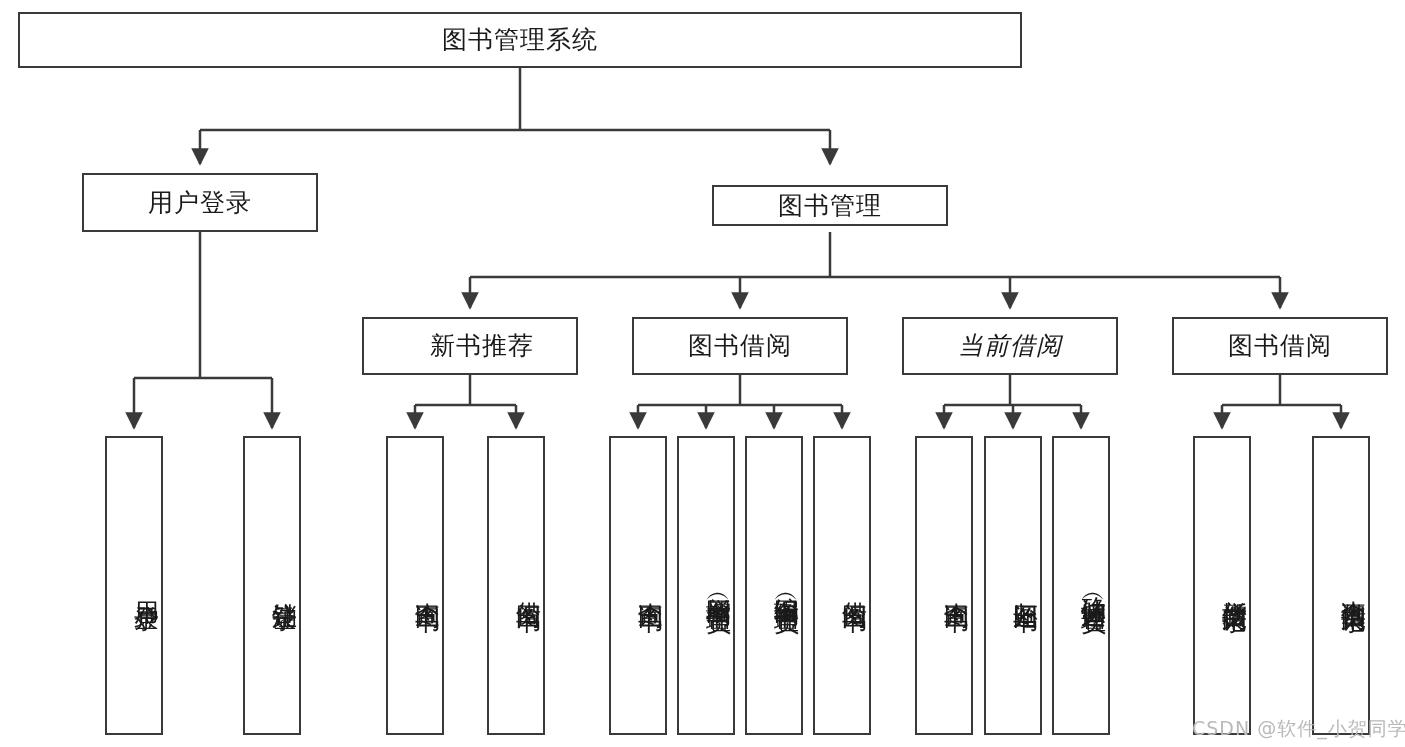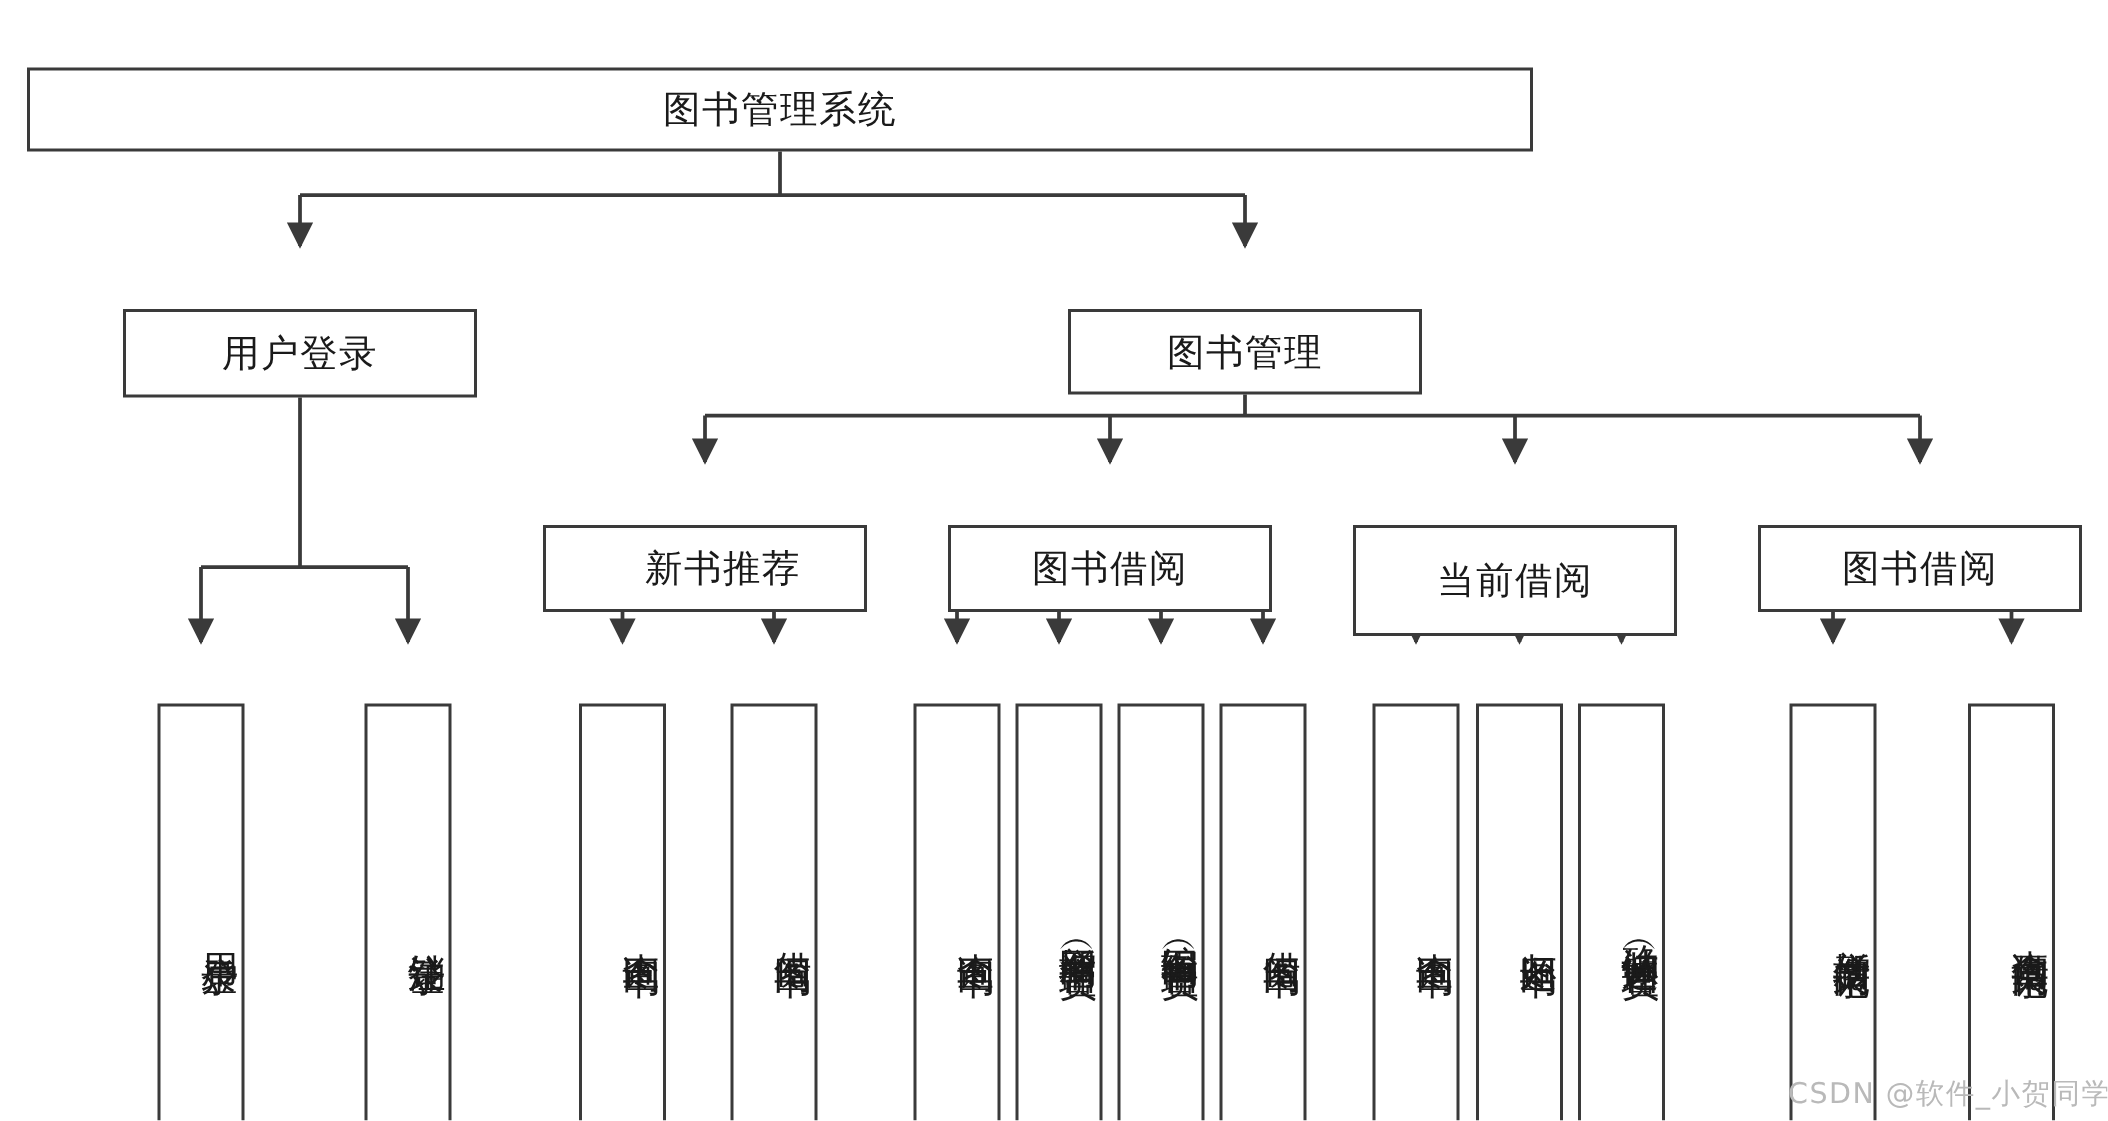--- a/index.html
+++ b/index.html
@@ -28,21 +28,20 @@
   }
   .node {
     position: absolute;
     box-sizing: border-box;
     background: #ffffff;
     border: 2.5px solid #3a3a3a;
     display: flex;
     align-items: center;
     justify-content: center;
     color: #1a1a1a;
-    margin-top: 33px;
   }
   .node.horiz {
     font-size: 25px;
     letter-spacing: 1px;
     line-height: 1.1;
   }
   .node.vert {
     writing-mode: vertical-rl;
     text-orientation: upright;
     font-size: 25px;
@@ -113,30 +112,30 @@
       </g>
   </svg>
 
   <div id="nodes-layer">
       <div class="node horiz" style="left: 18px; top: 12px; width: 1004px; height: 56px;">
         <span>图书管理系统</span>
       </div>
       <div class="node horiz" style="left: 82px; top: 173px; width: 236px; height: 59px;">
         <span>用户登录</span>
       </div>
-      <div class="node horiz" style="left: 712px; top: 173px; width: 236px; height: 57px;">
+      <div class="node horiz" style="left: 712px; top: 185px; width: 236px; height: 41px;">
         <span>图书管理</span>
       </div>
       <div class="node horiz" style="left: 362px; top: 317px; width: 216px; height: 58px; padding-left: 24px;">
         <span>新书推荐</span>
       </div>
       <div class="node horiz" style="left: 632px; top: 317px; width: 216px; height: 58px; align-items: center;">
         <span>图书借阅</span>
       </div>
-      <div class="node horiz" style="left: 902px; top: 317px; width: 216px; height: 74px;">
+      <div class="node horiz" style="left: 902px; top: 317px; width: 216px; height: 58px; font-style: italic;">
         <span>当前借阅</span>
       </div>
       <div class="node horiz" style="left: 1172px; top: 317px; width: 216px; height: 58px;">
         <span>图书借阅</span>
       </div>
       <div class="node vert tall" style="left: 105px; top: 436px; width: 58px; height: 299px;">
         <span>用户登录</span>
       </div>
       <div class="node vert tall" style="left: 243px; top: 436px; width: 58px; height: 299px;">
         <span>注销登录</span>

